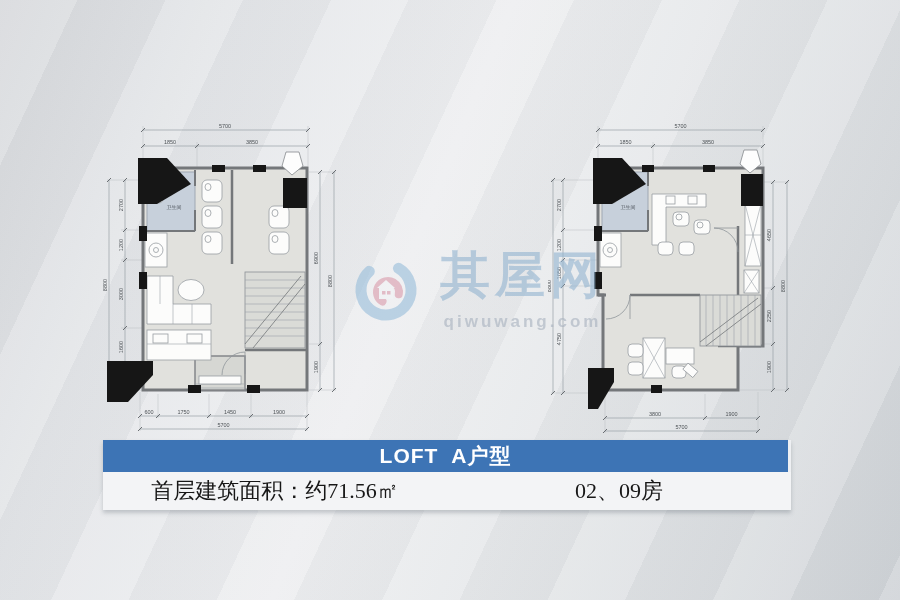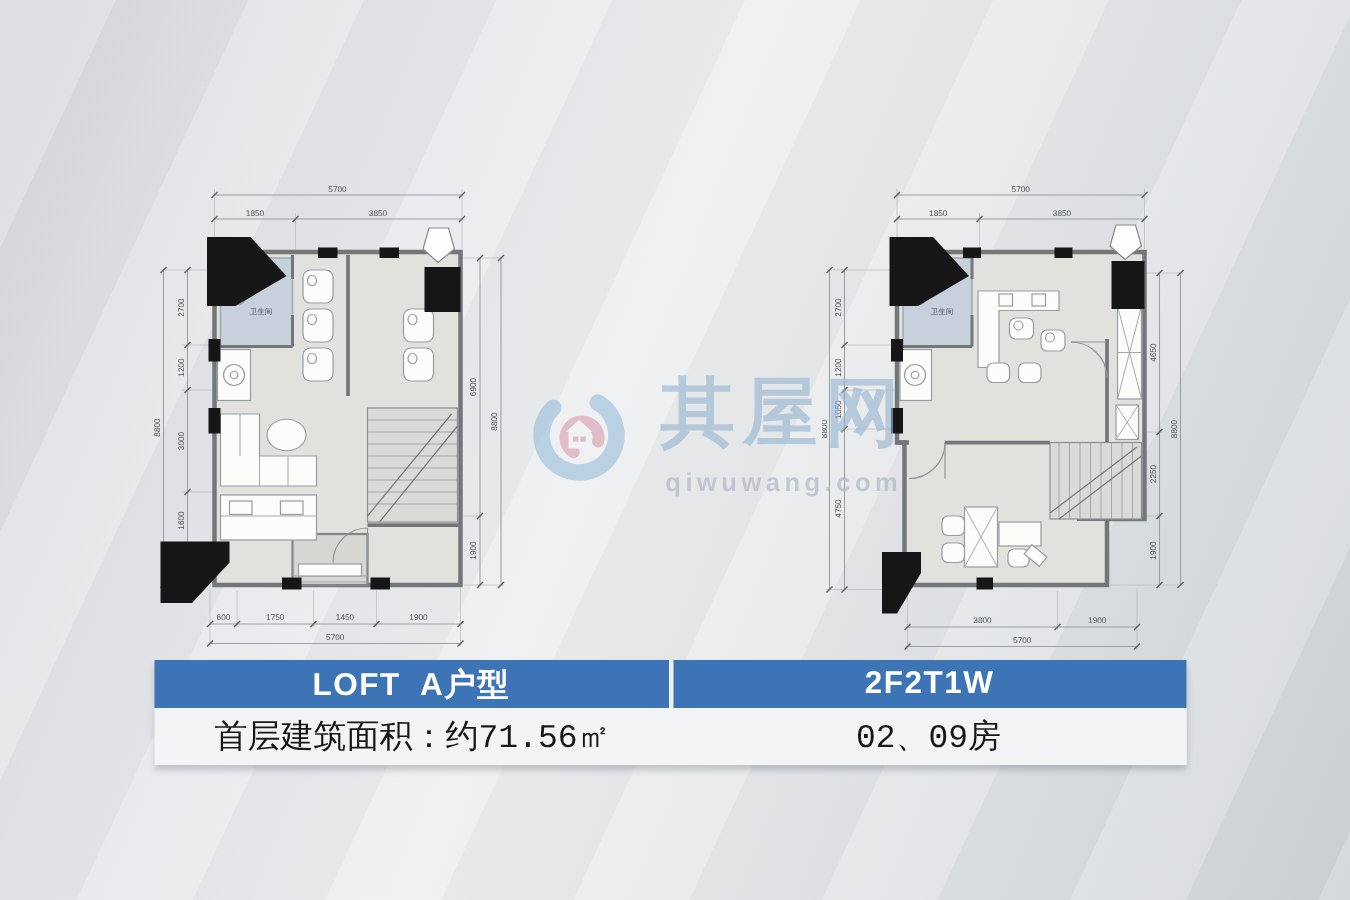--- a/index.html
+++ b/index.html
@@ -30,21 +30,21 @@
   .wm-text{display:flex;flex-direction:column;align-items:center;line-height:1;}
   .wm-brand{font-size:50px;font-weight:bold;letter-spacing:5px;color:rgba(148,181,209,.62);}
   .wm-url{font-size:17px;letter-spacing:3px;margin-top:13px;color:rgba(168,178,190,.62);font-weight:bold;}
   
   .spec-table{position:absolute;left:103px;top:440px;width:688px;box-shadow:0 3px 4px rgba(60,70,85,.25);}
   .spec-header{display:flex;height:32px;background:#3d74b5;}
   .spec-row{display:flex;height:38px;background:#f3f4f6;}
   .cell{flex:1;display:flex;align-items:center;justify-content:center;white-space:pre-wrap;}
   .head{color:#ffffff;font-weight:bold;font-size:21px;letter-spacing:1px;}
   .head.left{border-right:3px solid #eef0f3;}
-  .body{color:#171717;font-size:22px;font-family:Liberation Mono, monospace;}
+  .body{color:#171717;font-size:22px;font-family:Liberation Serif, serif;}
 </style>
 </head>
 <body>
 
 <div class="stage">
 
   <svg class="plan plan-left" width="250" height="330" viewBox="0 0 250 330">
 
     <g>
       <line class="wit" x1="48" y1="8" x2="48" y2="48"></line>
@@ -393,21 +393,20 @@
     </svg>
     <div class="wm-text">
       <div class="wm-brand">其屋网</div>
       <div class="wm-url">qiwuwang.com</div>
     </div>
   </div>
 
   <div class="spec-table">
     <div class="spec-header">
       <div class="cell head left">LOFT  A户型</div>
-      <div class="cell head right">2F2T1W</div>
     </div>
     <div class="spec-row">
       <div class="cell body left">首层建筑面积：约71.56㎡</div>
       <div class="cell body right">02、09房</div>
     </div>
   </div>
 
 </div>
 
 </body></html>

